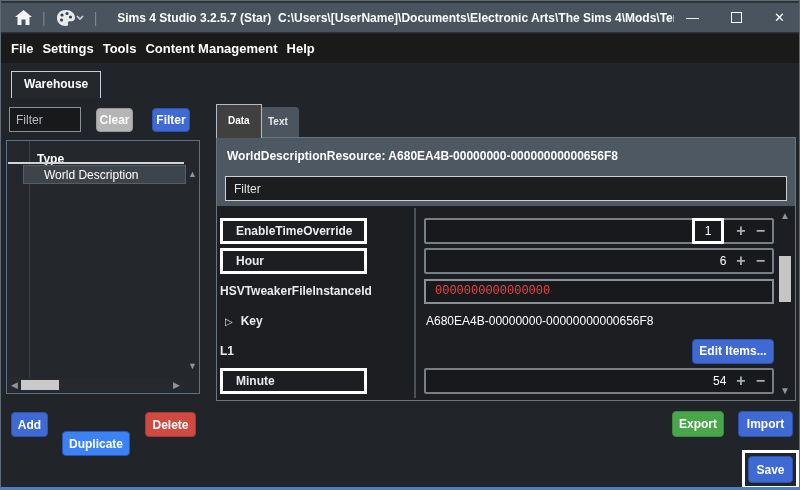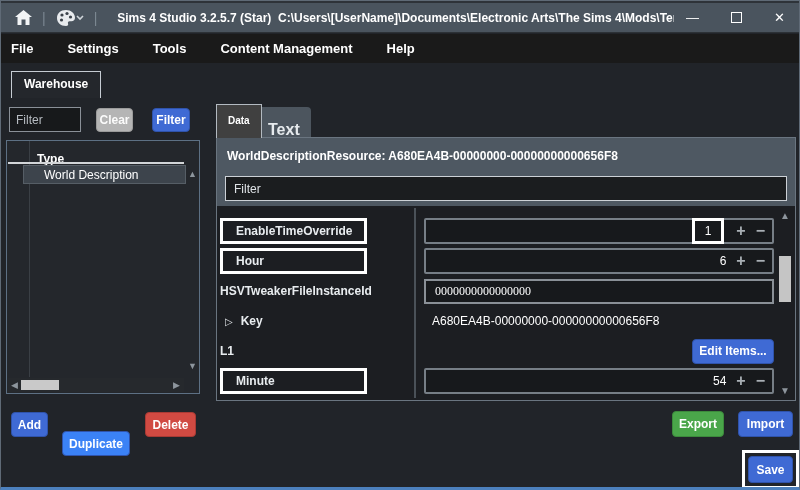--- a/index.html
+++ b/index.html
@@ -16,21 +16,21 @@
   }
   .tb-sep { color:#7b8791; margin:0 10px; font-size:14px; }
   .tb-icon { display:flex; align-items:center; }
   .tb-title { font-size:12px; font-weight:600; white-space:nowrap; overflow:hidden; flex:1 1 auto; margin-left:10px; }
   .tb-controls { display:flex; align-items:center; gap:32px; margin-left:auto; padding-left:12px; }
   .tb-controls span { font-size:13px; color:#fff; cursor:default; }
   .maxbox { display:inline-block; width:11px; height:11px; border:1px solid #fff; }
   
   .menubar {
     position:absolute; top:33px; left:0; right:0; height:29px; background:#1a1a1a;
-    display:flex; align-items:center; gap:34px; padding-left:10px;
+    display:flex; align-items:center; gap:9px; padding-left:10px;
   }
   .menubar span { color:#fff; font-size:13px; font-weight:600; cursor:default; }
   
   .warehouse-tab {
     position:absolute; left:10px; top:70px; height:27px; padding:0 12px; line-height:25px;
     border:1px solid #c6ccd3; border-bottom:none; background:#24272c;
     color:#fff; font-size:12px; font-weight:700;
   }
   .l-filter-input {
     position:absolute; left:8px; top:106px; width:72px; height:25px;
@@ -60,22 +60,22 @@
   .lp-hs-left { position:absolute; left:3px; top:2px; color:#8d959d; font-size:9px; cursor:pointer; }
   .lp-hs-right { position:absolute; right:4px; top:2px; color:#8d959d; font-size:9px; cursor:pointer; }
   .lp-hs-thumb { position:absolute; left:13px; top:2px; width:38px; height:10px; background:#c9c9c9; cursor:grab; }
   
   .tab-data {
     position:absolute; left:215px; top:103px; height:34px; padding:0 11px; line-height:32px;
     background:#404040; border:1px solid #b3bac1; border-bottom:none; z-index:3;
     color:#fff; font-size:10px; font-weight:700; cursor:default;
   }
   .tab-text {
-    position:absolute; left:256px; top:106px; height:31px; padding:8px 11px; line-height:29px;
-    background:#4c555e; border-radius:4px 4px 0 0; color:#e6eaed; font-size:16px; font-weight:600;
+    position:absolute; left:256px; top:106px; height:31px; padding:0 11px; line-height:29px;
+    background:#4c555e; border-radius:4px 4px 0 0; color:#e6eaed; font-size:10px; font-weight:600;
     cursor:pointer;
   }
   
   .right-panel {
     position:absolute; left:215px; top:136px; width:580px; height:264px;
     border:1px solid #6a7580; background:#1c1e22;
   }
   .rp-header { position:absolute; left:0; right:0; top:0; height:68px; background:#4e5862; }
   .rp-title { position:absolute; left:10px; top:11px; color:#fff; font-size:12px; font-weight:700; }
   .rp-filter {
@@ -98,24 +98,24 @@
   .expander + .plain-label { margin-left:8px; }
   .pvalue { flex:1; display:flex; align-items:center; padding-left:10px; padding-right:21px; }
   .num-field {
     flex:1; height:26px; background:#17191c; border:2px solid #767e86; border-radius:2px;
     display:flex; align-items:center; justify-content:flex-end; padding-right:7px;
     color:#fff; font-size:12px;
   }
   .hl-box { border:3px solid #fff; padding:3px 10px; margin-right:2px; color:#fff; background:#17191c; }
   .stepper { color:#a9afb5; font-size:16px; font-weight:700; margin-left:10px; cursor:pointer; line-height:1; }
   .text-field {
-    flex:1; height:25px; background:#17191c; border:2px solid #8a9097; color:#ffffff;
-    font-size:12px; padding:0 9px; font-family:Liberation Serif, serif;
-  }
-  .readonly-value { color:#fff; font-size:12px; margin-left:8px; }
+    flex:1; height:25px; background:#17191c; border:2px solid #8a9097; color:#ef4444;
+    font-size:12px; padding:0 9px; font-family:Liberation Mono, monospace;
+  }
+  .readonly-value { color:#fff; font-size:12px; margin-left:2px; }
   .btn-edit-items { margin-left:auto; width:82px; height:25px; background:#3f6ad4; border-color:#2f53ab; }
   .rp-vscroll-up { position:absolute; right:5px; top:4px; color:#8d959d; font-size:10px; cursor:pointer; }
   .rp-vscroll-thumb { position:absolute; right:4px; top:50px; width:12px; height:46px; background:#c5c5c5; cursor:grab; }
   .rp-vscroll-down { position:absolute; right:5px; bottom:4px; color:#8d959d; font-size:10px; cursor:pointer; }
   
   .btn-add { position:absolute; left:10px; top:411px; width:37px; height:25px; background:#3f6ad4; border-color:#2f53ab; }
   .btn-duplicate { position:absolute; left:61px; top:430px; width:68px; height:25px; background:#3b82f6; border-color:#2f53ab; }
   .btn-delete { position:absolute; left:144px; top:411px; width:51px; height:25px; background:#d14a42; border-color:#a93a34; }
   .btn-export { position:absolute; left:671px; top:410px; width:52px; height:26px; background:#4aa64a; border-color:#3c8a3c; }
   .btn-import { position:absolute; left:737px; top:410px; width:55px; height:26px; background:#3f6ad4; border-color:#2f53ab; }

